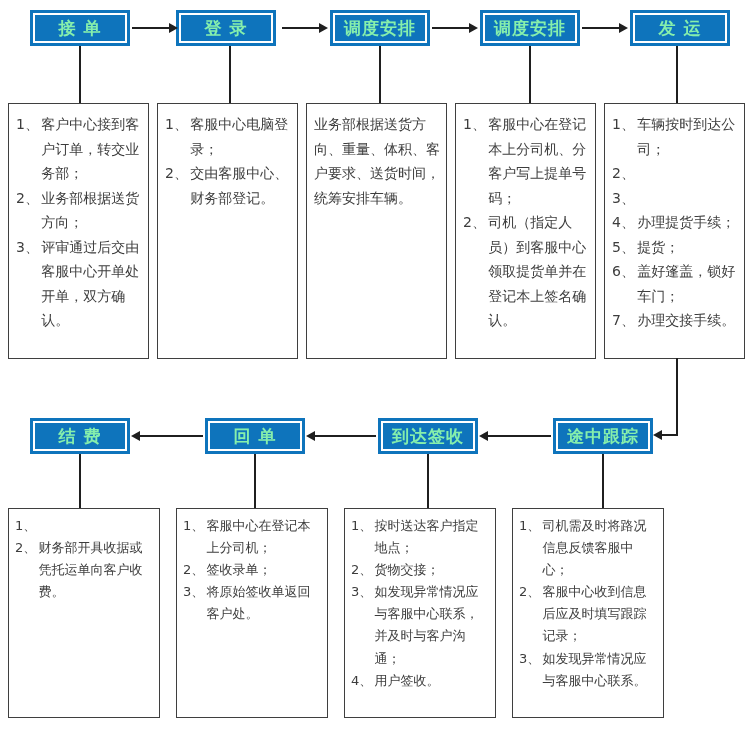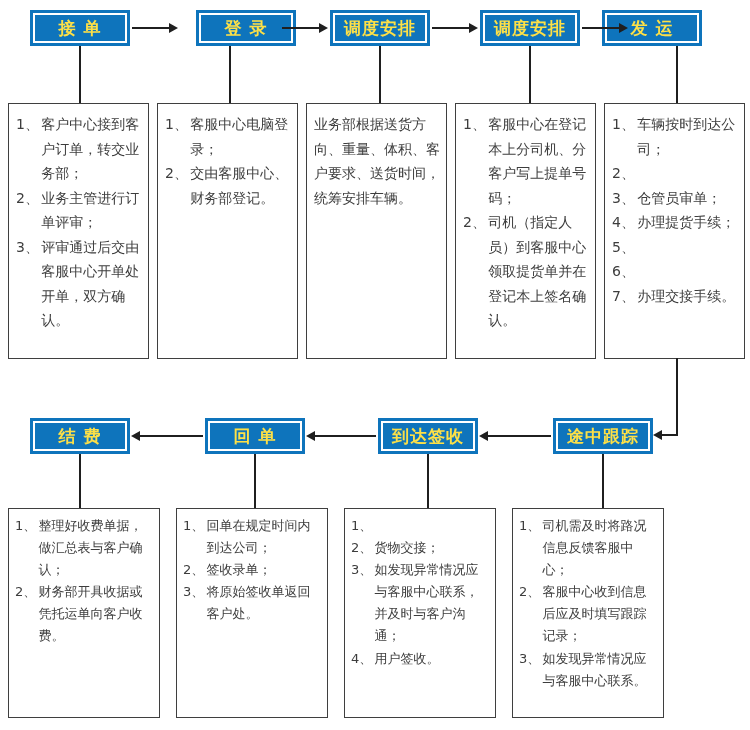--- a/index.html
+++ b/index.html
@@ -3,21 +3,21 @@
 <meta charset="utf-8">
 <style>
   html,body{margin:0;padding:0;background:#ffffff;}
   body{font-family:"DejaVu Sans","Liberation Sans",sans-serif;}
   .canvas{position:relative;width:750px;height:730px;background:#ffffff;overflow:hidden;}
 
   
   .step{position:absolute;width:100px;height:36px;background:#0e74bc;padding:3px;box-sizing:border-box;}
   .step-inner{width:100%;height:100%;border:2px solid #ffffff;box-sizing:border-box;
               display:flex;align-items:center;justify-content:center;
-              color:#fde047;font-weight:bold;font-size:17px;letter-spacing:1px;white-space:nowrap;}
+              color:#86efac;font-weight:bold;font-size:17px;letter-spacing:1px;white-space:nowrap;}
 
   
   .dbox{position:absolute;border:1px solid #3f3f3f;background:#ffffff;box-sizing:border-box;
         color:#3d3d3d;overflow:hidden;}
   .dbox.r1{width:141px;height:256px;font-size:14px;line-height:1.75;padding:8px 5px 6px 7px;}
   .dbox.r2{width:152px;height:210px;font-size:13px;line-height:1.7;padding:6px 5px 4px 6px;}
   .item{display:flex;}
   .num{flex:0 0 1.8em;}
   .num:empty{display:none;}
   .txt{flex:1;}
@@ -31,30 +31,30 @@
          border-bottom:5px solid transparent;border-right:9px solid #1f1f1f;}
 </style>
 </head>
 <body>
 
 <div class="canvas">
 
   <div class="step" style="left:30px;top:10px">
     <div class="step-inner">接 单</div>
   </div>
-  <div class="step" style="left:196px;top:10px">
+  <div class="step" style="left:176px;top:10px">
     <div class="step-inner">登 录</div>
   </div>
   <div class="step" style="left:330px;top:10px">
     <div class="step-inner">调度安排</div>
   </div>
   <div class="step" style="left:480px;top:10px">
     <div class="step-inner">调度安排</div>
   </div>
-  <div class="step" style="left:602px;top:10px">
+  <div class="step" style="left:630px;top:10px">
     <div class="step-inner">发 运</div>
   </div>
 
   <div class="hline" style="left:132px;top:27px;width:37px"></div>
   <div class="tri-r" style="left:169px;top:23px"></div>
   <div class="hline" style="left:282px;top:27px;width:37px"></div>
   <div class="tri-r" style="left:319px;top:23px"></div>
   <div class="hline" style="left:432px;top:27px;width:37px"></div>
   <div class="tri-r" style="left:469px;top:23px"></div>
   <div class="hline" style="left:582px;top:27px;width:37px"></div>
@@ -67,21 +67,21 @@
   <div class="vline" style="left:676px;top:46px;height:57px"></div>
 
   <div class="dbox r1" style="left:8px;top:103px">
 
   <div class="item">
         <span class="num">1、</span>
         <span class="txt">客户中心接到客户订单，转交业务部；</span>
       </div>
       <div class="item">
         <span class="num">2、</span>
-        <span class="txt">业务主管进行订单评审；</span>
+        <span class="txt">业务部根据送货方向；</span>
       </div>
       <div class="item">
         <span class="num">3、</span>
         <span class="txt">评审通过后交由客服中心开单处开单，双方确认。</span>
       </div>
     </div>
   <div class="dbox r1" style="left:157px;top:103px">
 
   <div class="item">
         <span class="num">1、</span>
@@ -113,31 +113,32 @@
 
   <div class="item">
         <span class="num">1、</span>
         <span class="txt">车辆按时到达公司；</span>
       </div>
       <div class="item">
         <span class="num">2、</span>
       </div>
       <div class="item">
         <span class="num">3、</span>
-        <span class="txt">仓管员审单；</span>
       </div>
       <div class="item">
         <span class="num">4、</span>
         <span class="txt">办理提货手续；</span>
       </div>
       <div class="item">
         <span class="num">5、</span>
+        <span class="txt">提货；</span>
       </div>
       <div class="item">
         <span class="num">6、</span>
+        <span class="txt">盖好篷盖，锁好车门；</span>
       </div>
       <div class="item">
         <span class="num">7、</span>
         <span class="txt">办理交接手续。</span>
       </div>
     </div>
 
   <div class="vline" style="left:676px;top:358px;height:78px"></div>
   <div class="hline" style="left:662px;top:434px;width:16px"></div>
   <div class="tri-l" style="left:653px;top:430px"></div>
@@ -164,46 +165,46 @@
 
   <div class="vline" style="left:79px;top:454px;height:54px"></div>
   <div class="vline" style="left:254px;top:454px;height:54px"></div>
   <div class="vline" style="left:427px;top:454px;height:54px"></div>
   <div class="vline" style="left:602px;top:454px;height:54px"></div>
 
   <div class="dbox r2" style="left:8px;top:508px">
 
   <div class="item">
         <span class="num">1、</span>
-        <span class="txt">整理好收费单据，做汇总表与客户确认；</span>
       </div>
       <div class="item">
         <span class="num">2、</span>
         <span class="txt">财务部开具收据或凭托运单向客户收费。</span>
       </div>
     </div>
   <div class="dbox r2" style="left:176px;top:508px">
 
   <div class="item">
         <span class="num">1、</span>
-        <span class="txt">回单在规定时间内到达公司；</span>
+        <span class="txt">客服中心在登记本上分司机；</span>
       </div>
       <div class="item">
         <span class="num">2、</span>
         <span class="txt">签收录单；</span>
       </div>
       <div class="item">
         <span class="num">3、</span>
         <span class="txt">将原始签收单返回客户处。</span>
       </div>
     </div>
   <div class="dbox r2" style="left:344px;top:508px">
 
   <div class="item">
         <span class="num">1、</span>
+        <span class="txt">按时送达客户指定地点；</span>
       </div>
       <div class="item">
         <span class="num">2、</span>
         <span class="txt">货物交接；</span>
       </div>
       <div class="item">
         <span class="num">3、</span>
         <span class="txt">如发现异常情况应与客服中心联系，并及时与客户沟通；</span>
       </div>
       <div class="item">

